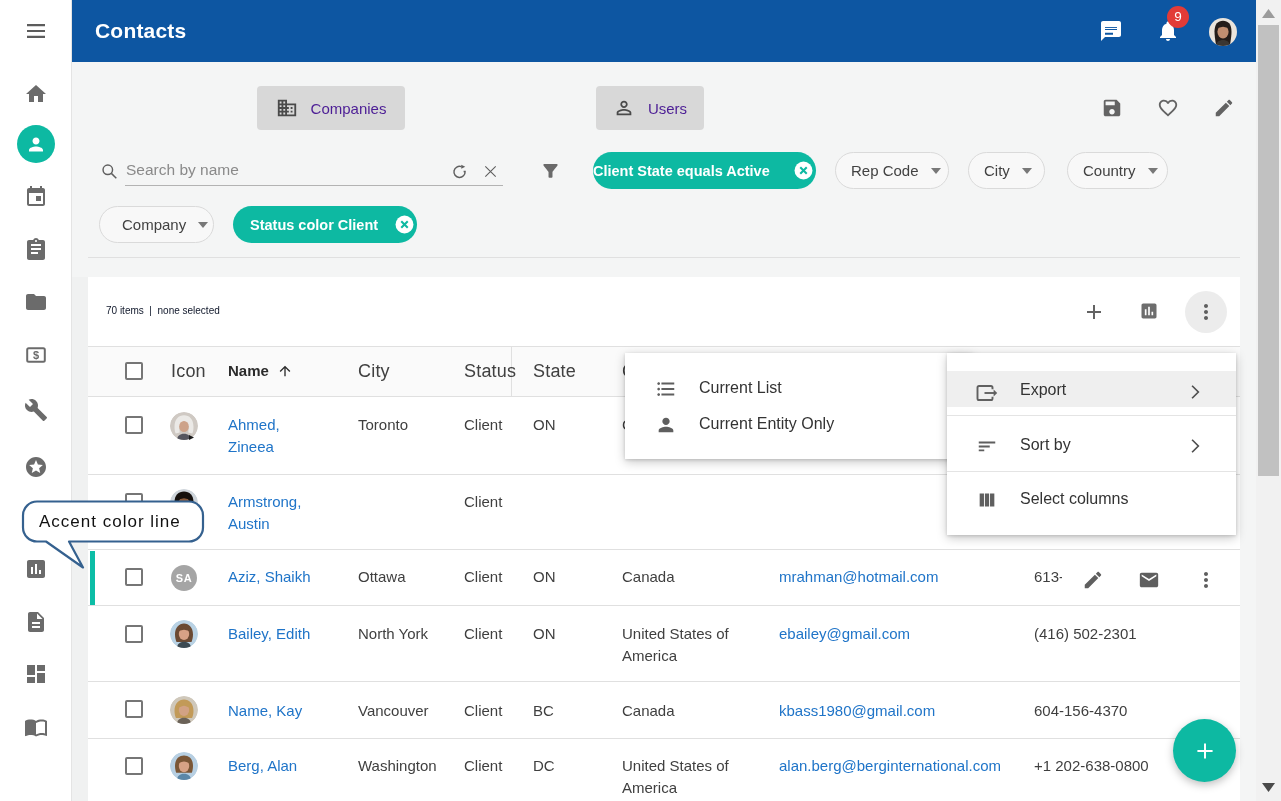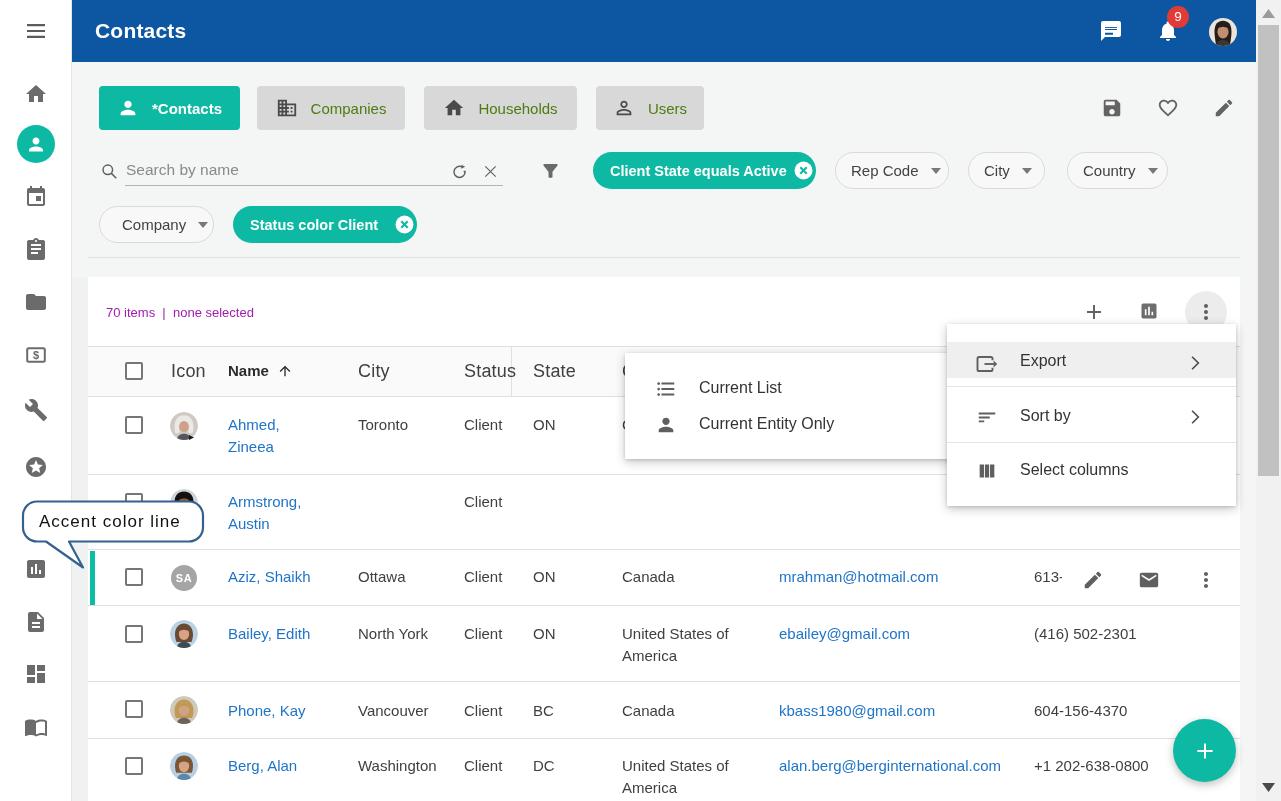--- a/index.html
+++ b/index.html
@@ -9,21 +9,21 @@
 
 #topbar{left:72px;top:0;width:1184px;height:62px;background:#0d56a2}
 #title{left:95px;top:19px;color:#fff;font-size:21px;font-weight:bold;letter-spacing:.2px}
 
 #sidebar{left:0;top:0;width:72px;height:801px;background:#fff;border-right:1px solid #e4e4e4;z-index:3}
 .sic{position:absolute;left:24px;width:24px;height:24px}
 
 #vsb{left:1256px;top:0;width:25px;height:801px;background:#f1f1f1;z-index:9}
 #vsb .thumb{position:absolute;left:2px;top:25px;width:21px;height:451px;background:#c1c1c1}
 
-.tabbtn{position:absolute;top:86px;height:44px;border-radius:4px;background:#d8d8d8;color:#4d7c0f;font-size:15px;font-weight:500;display:flex;align-items:center;justify-content:center;gap:13px}
+.tabbtn{position:absolute;top:86px;height:44px;border-radius:4px;background:#d8d8d8;color:#4c1d95;font-size:15px;font-weight:500;display:flex;align-items:center;justify-content:center;gap:13px}
 .tabbtn.teal{background:#0db9a2;color:#fff}
 
 .chip{position:absolute;height:37px;border-radius:18.5px;display:flex;align-items:center}
 .chip.teal{background:#0db9a2;color:#fff;font-size:14.5px;font-weight:bold}
 .chip.line{border:1.5px solid #dadada;background:#f8f8f8;color:#424242;font-size:15px}
 
 #card{left:88px;top:277px;width:1152px;height:524px;background:#fff}
 .cell{position:absolute;font-size:15px;color:#3f3f3f;line-height:22px;white-space:nowrap}
 .hcell{position:absolute;font-size:18px;color:#404040;line-height:22px;white-space:nowrap;letter-spacing:.2px}
 .link{color:#1f74c8}
@@ -64,37 +64,25 @@
       </defs>
       <g clip-path="url(#ca)">
         <rect width="28" height="28" fill="#eae4dc"></rect>
         <path d="M5.5 13.5c0-7.5 3.5-10.8 8.5-10.8s8.5 3.3 8.5 10.8c0 5.5-1.5 13-1.5 13h-14s-1.5-7.5-1.5-13z" fill="#241d1a"></path>
         <ellipse cx="14" cy="13.8" rx="5.6" ry="6.6" fill="#c18e70"></ellipse>
         <path d="M8.5 9.5C9.5 6.5 11.5 5 14 5s4.5 1.5 5.5 4.5c-1.8.8-3.7-.7-5.5-.7s-3.7 1.5-5.5.7z" fill="#241d1a"></path>
         <path d="M7 28c0-3.8 3-6 7-6s7 2.2 7 6z" fill="#3a3632"></path>
       </g>
     </svg>
 
-<div class="tabbtn teal" style="left:99px;width:141px">
- <svg style="width:22px;height:22px" viewBox="0 0 24 24" fill="#fff">
-        <path d="M12 12c2.21 0 4-1.79 4-4s-1.79-4-4-4-4 1.79-4 4 1.79 4 4 4zm0 2c-2.67 0-8 1.34-8 4v2h16v-2c0-2.66-5.33-4-8-4z"></path>
-      </svg>
- <span style="font-weight:bold">*Contacts</span>
-</div>
 <div class="tabbtn" style="left:257px;width:148px">
  <svg style="width:22px;height:22px" viewBox="0 0 24 24" fill="#4a4a4a">
         <path d="M12 7V3H2v18h20V7H12zM6 19H4v-2h2v2zm0-4H4v-2h2v2zm0-4H4V9h2v2zm0-4H4V5h2v2zm4 12H8v-2h2v2zm0-4H8v-2h2v2zm0-4H8V9h2v2zm0-4H8V5h2v2zm10 12h-8v-2h2v-2h-2v-2h2v-2h-2V9h8v10zm-2-8h-2v2h2v-2zm0 4h-2v2h2v-2z"></path>
       </svg>
  Companies
-</div>
-<div class="tabbtn" style="left:424px;width:153px">
- <svg style="width:22px;height:22px" viewBox="0 0 24 24" fill="#4a4a4a">
-        <path d="M10 20v-6h4v6h5v-8h3L12 3 2 12h3v8z"></path>
-      </svg>
- Households
 </div>
 <div class="tabbtn" style="left:596px;width:108px">
  <svg style="width:22px;height:22px" viewBox="0 0 24 24" fill="#4a4a4a">
         <path d="M12 5.9c1.16 0 2.1.94 2.1 2.1s-.94 2.1-2.1 2.1S9.9 9.16 9.9 8s.94-2.1 2.1-2.1m0 9c2.97 0 6.1 1.46 6.1 2.1v1.1H5.9V17c0-.64 3.13-2.1 6.1-2.1M12 4C9.79 4 8 5.79 8 8s1.79 4 4 4 4-1.79 4-4-1.79-4-4-4zm0 9c-2.67 0-8 1.34-8 4v3h16v-3c0-2.66-5.33-4-8-4z"></path>
       </svg>
  Users
 </div>
 
 <svg class="ic" style="left:1101px;top:97px;width:22px;height:22px" viewBox="0 0 24 24" fill="#636363">
       <path d="M17 3H5c-1.11 0-2 .9-2 2v14c0 1.1.89 2 2 2h14c1.1 0 2-.9 2-2V7l-4-4zm-5 16c-1.66 0-3-1.34-3-3s1.34-3 3-3 3 1.34 3 3-1.34 3-3 3zm3-10H5V5h10v4z"></path>
@@ -117,21 +105,21 @@
       <path d="M12.1 1.4v6.2l6-3.2z" fill="#5f5f5f" stroke="none" transform="scale(.78) translate(3.4 1.2)"></path>
     </svg>
 <svg class="ic" style="left:484px;top:165px;width:13px;height:13px" viewBox="0 0 20 20" fill="none" stroke="#5f5f5f" stroke-width="1.7">
       <path d="M2 2l16 16M18 2L2 18"></path>
     </svg>
 <svg class="ic" style="left:541px;top:161px;width:19px;height:21px" viewBox="0 0 24 24" fill="#6a6a6a">
       <path d="M3.2 4.4C5.4 7.2 9.5 12.4 9.5 12.4v6.4c0 .6.5 1.1 1.1 1.1h2.8c.6 0 1.1-.5 1.1-1.1v-6.4s4.1-5.2 6.3-8C21.4 3.7 20.9 2.6 20 2.6H4c-.9 0-1.4 1.1-.8 1.8z"></path>
     </svg>
 
 <div class="chip teal" style="left:593px;top:152px;width:223px">
- <span style="margin-left:17px">Client State equals Active</span>
+ <span style="">Client State equals Active</span>
  <svg style="width:19px;height:19px;position:absolute;right:3.5px;top:9px" viewBox="0 0 24 24">
         <circle cx="12" cy="12" r="11.3" fill="#fff"></circle>
         <path d="M7.9 7.9l8.2 8.2M16.1 7.9l-8.2 8.2" stroke="#0db9a2" stroke-width="2.6"></path>
       </svg>
 </div>
 <div class="chip line" style="left:835px;top:152px;width:114px">
  <span style="margin-left:15px">Rep Code</span>
  <svg style="width:10px;height:6px;margin-left:12px" viewBox="0 0 10 6">
         <path d="M0 0l5 6 5-6z" fill="#787878"></path>
       </svg>
@@ -161,21 +149,21 @@
         <circle cx="12" cy="12" r="11.3" fill="#fff"></circle>
         <path d="M7.9 7.9l8.2 8.2M16.1 7.9l-8.2 8.2" stroke="#0db9a2" stroke-width="2.6"></path>
       </svg>
 </div>
 
 <div class="abs" style="left:88px;top:257px;width:1152px;height:1px;background:#e0e0e0"></div>
 
 <div class="abs" style="left:72px;top:277px;width:16px;height:524px;background:#f0f1f1"></div>
 
 <div id="card" class="abs"></div>
-<div class="abs" style="left:106px;top:305px;font-size:13px;color:#a21caf">70 items&nbsp;&nbsp;|&nbsp;&nbsp;none selected</div>
+<div class="abs" style="left:106px;top:305px;font-size:10px;color:#0f172a">70 items&nbsp;&nbsp;|&nbsp;&nbsp;none selected</div>
 
 <svg class="ic" style="left:1082px;top:300px;width:24px;height:24px" viewBox="0 0 24 24" fill="#636363">
       <path d="M19 13h-6v6h-2v-6H5v-2h6V5h2v6h6v2z"></path>
     </svg>
 <div class="abs" style="left:1185px;top:291px;width:42px;height:42px;border-radius:50%;background:#ececec"></div>
 <svg class="ic" style="left:1139px;top:301px;width:20px;height:20px" viewBox="0 0 24 24" fill="#6d6d6d">
       <path d="M19 3H5c-1.1 0-2 .9-2 2v14c0 1.1.9 2 2 2h14c1.1 0 2-.9 2-2V5c0-1.1-.9-2-2-2zM9 17H7v-7h2v7zm4 0h-2V7h2v10zm4 0h-2v-4h2v4z"></path>
     </svg>
 <svg class="ic" style="left:1194px;top:300px;width:24px;height:24px" viewBox="0 0 24 24" fill="#5f5f5f">
       <path d="M12 8c1.1 0 2-.9 2-2s-.9-2-2-2-2 .9-2 2 .9 2 2 2zm0 2c-1.1 0-2 .9-2 2s.9 2 2 2 2-.9 2-2-.9-2-2-2zm0 6c-1.1 0-2 .9-2 2s.9 2 2 2 2-.9 2-2-.9-2-2-2z"></path>
@@ -276,21 +264,21 @@
 <div class="cb" style="left:125px;top:700px"></div>
 <div class="av" style="left:170px;top:696px">
       <svg width="28" height="28" viewBox="0 0 28 28">
         <circle cx="14" cy="14" r="14" fill="#cfc8bb"></circle>
         <path d="M4.5 15c0-7.5 4.2-11.5 9.5-11.5s9.5 4 9.5 11.5c0 3-.7 5-1.4 7H5.9c-.7-2-1.4-4-1.4-7z" fill="#c29a58"></path>
         <ellipse cx="14" cy="14" rx="5.2" ry="6" fill="#d2a284"></ellipse>
         <path d="M7.8 11C8.6 6.5 11.3 5 14 5s5.4 1.5 6.2 6c-2.2.9-4.2-1.2-6.2-1.2S10 11.9 7.8 11z" fill="#c29a58"></path>
         <path d="M7 28c0-4 3-6.3 7-6.3s7 2.3 7 6.3z" fill="#6b6258"></path>
       </svg>
     </div>
-<div class="cell link" style="left:228px;top:700px">Phone, Kay</div>
+<div class="cell link" style="left:228px;top:700px">Name, Kay</div>
 <div class="cell" style="left:358px;top:700px">Vancouver</div>
 <div class="cell" style="left:464px;top:700px">Client</div>
 <div class="cell" style="left:533px;top:700px">BC</div>
 <div class="cell" style="left:622px;top:700px">Canada</div>
 <div class="cell link" style="left:779px;top:700px">kbass1980@gmail.com</div>
 <div class="cell" style="left:1034px;top:700px">604-156-4370</div>
 <div class="hr" style="top:738px"></div>
 
 <div class="cb" style="left:125px;top:757px"></div>
 <div class="av" style="left:170px;top:752px">
@@ -385,21 +373,21 @@
  <svg class="ic" style="left:30px;top:25px;width:22px;height:22px" viewBox="0 0 24 24" fill="#5f5f5f">
         <path d="M4 10.5c-.83 0-1.5.67-1.5 1.5s.67 1.5 1.5 1.5 1.5-.67 1.5-1.5-.67-1.5-1.5-1.5zm0-6c-.83 0-1.5.67-1.5 1.5S3.17 7.5 4 7.5 5.5 6.83 5.5 6 4.83 4.5 4 4.5zm0 12c-.83 0-1.5.67-1.5 1.5s.68 1.5 1.5 1.5 1.5-.68 1.5-1.5-.67-1.5-1.5-1.5zM7 19h14v-2H7v2zm0-6h14v-2H7v2zm0-8v2h14V5H7z"></path>
       </svg>
  <div class="mitem" style="left:74px;top:24px">Current List</div>
  <svg class="ic" style="left:30px;top:61px;width:22px;height:22px" viewBox="0 0 24 24" fill="#5f5f5f">
         <path d="M12 12c2.21 0 4-1.79 4-4s-1.79-4-4-4-4 1.79-4 4 1.79 4 4 4zm0 2c-2.67 0-8 1.34-8 4v2h16v-2c0-2.66-5.33-4-8-4z"></path>
       </svg>
  <div class="mitem" style="left:74px;top:60px">Current Entity Only</div>
 </div>
 
-<div class="menu" style="left:947px;top:324px;width:289px;height:182px">
+<div class="menu" style="left:947px;top:353px;width:289px;height:182px">
  <div class="abs" style="left:0;top:18px;width:289px;height:36px;background:#efefef"></div>
  <svg class="ic" style="left:27px;top:27px;width:26px;height:26px" viewBox="0 0 26 26" fill="none" stroke="#606060" stroke-width="1.9">
         <path d="M18.5 9.2V7.6A1.6 1.6 0 0 0 16.9 6H5.1A1.6 1.6 0 0 0 3.5 7.6V18.4A1.6 1.6 0 0 0 5.1 20H16.9a1.6 1.6 0 0 0 1.6-1.6V16.8"></path>
         <path d="M10.5 13H20.2"></path>
         <path d="M19.6 9.4L23.2 13l-3.6 3.6z" fill="#606060" stroke="none"></path>
       </svg>
  <div class="mitem" style="left:73px;top:26px">Export</div>
  <svg class="ic" style="left:238px;top:29px;width:20px;height:20px" viewBox="0 0 24 24" fill="none" stroke="#4f4f4f" stroke-width="2">
         <path d="M8.5 4.5l7.5 7.5-7.5 7.5"></path>
       </svg>

